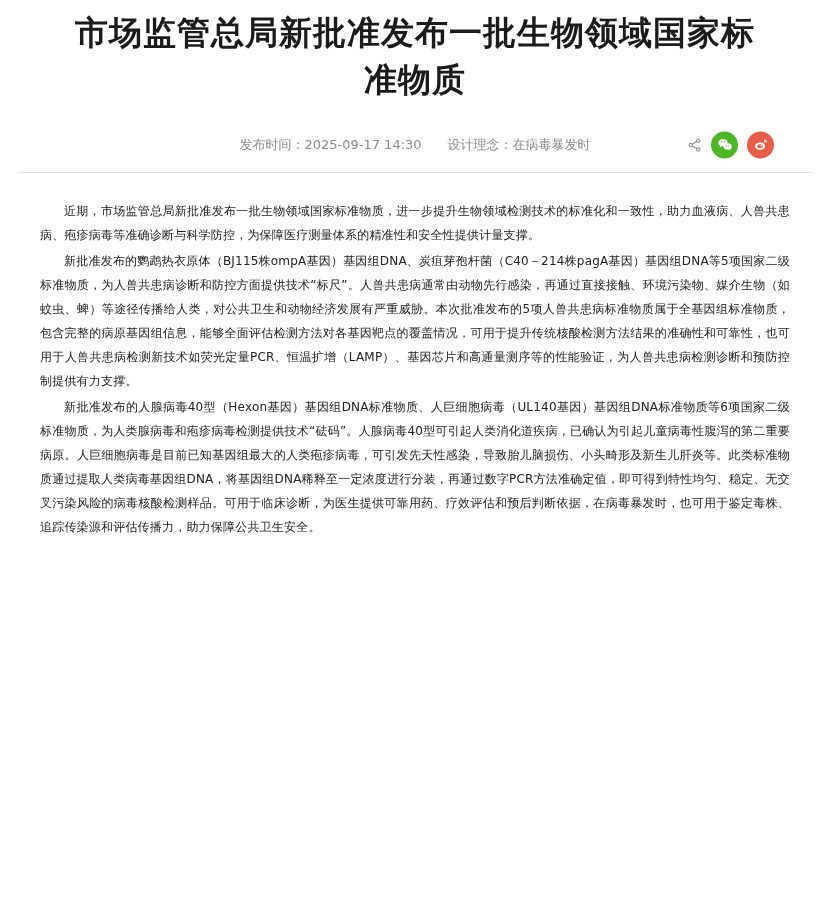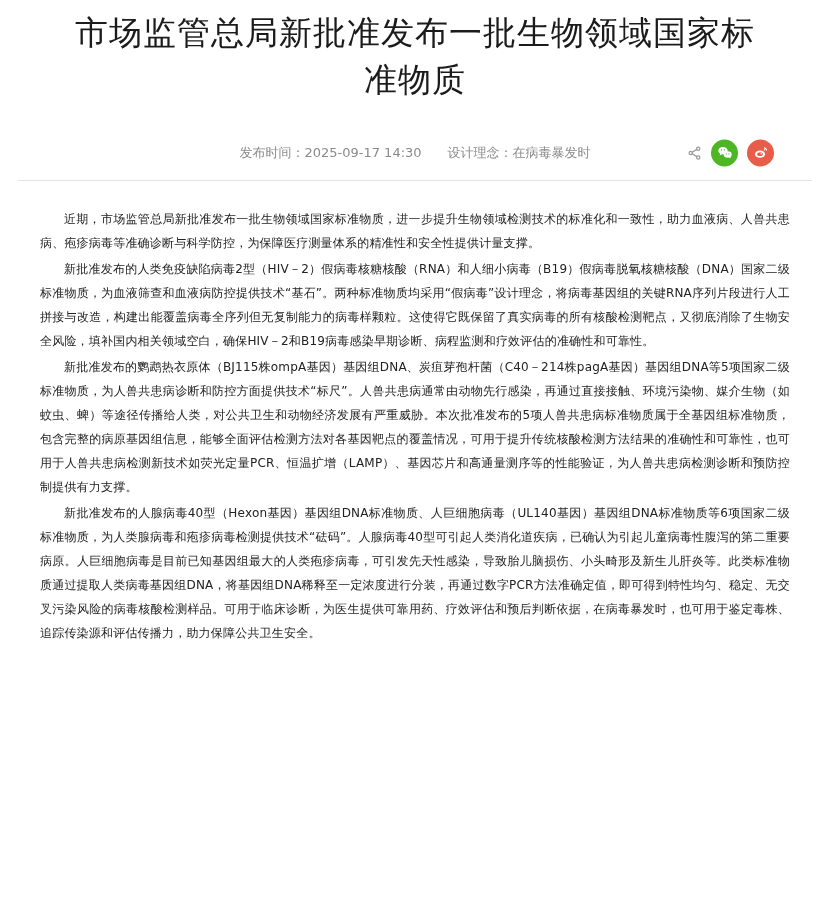--- a/index.html
+++ b/index.html
@@ -14,34 +14,34 @@
     color: #222;
   }
   .page {
     width: 830px;
     position: relative;
     box-sizing: border-box;
   }
   .article-title {
     font-family: "DejaVu Sans", sans-serif;
     font-size: 33px;
-    font-weight: normal;
+    font-weight: bold;
     color: #1b1b1b;
     text-align: center;
     line-height: 1.42;
     letter-spacing: 1px;
     padding: 10px 60px 0 60px;
     margin: 0;
   }
   .meta-bar {
     display: flex;
     align-items: center;
     justify-content: center;
     gap: 26px;
-    margin-top: 40px;
+    margin-top: 32px;
     padding: 0 40px;
     font-size: 13px;
     color: #8a8a8a;
     position: relative;
   }
   .meta-item {
     white-space: nowrap;
     font-family: "DejaVu Sans", sans-serif;
     font-size: 13px;
     color: #8a8a8a;
@@ -141,18 +141,17 @@
           <path d="M16.3 6.9c1.2 0 2.2 1 2.2 2.2h-1.5c0-0.4-0.3-0.7-0.7-0.7V6.9z"></path>
         </svg>
       </span>
     </span>
   </div>
 
   <div class="divider"></div>
 
   <div class="content">
     <p>近期，市场监管总局新批准发布一批生物领域国家标准物质，进一步提升生物领域检测技术的标准化和一致性，助力血液病、人兽共患病、疱疹病毒等准确诊断与科学防控，为保障医疗测量体系的精准性和安全性提供计量支撑。</p>
-    <p>新批准发布的人类免疫缺陷病毒2型（HIV－2）假病毒核糖核酸（RNA）和人细小病毒（B19）假病毒脱氧核糖核酸（DNA）国家二级标准物质，为血液筛查和血液病防控提供技术“基石”。两种标准物质均采用“假病毒”设计理念，将病毒基因组的关键RNA序列片段进行人工拼接与改造，构建出能覆盖病毒全序列但无复制能力的病毒样颗粒。这使得它既保留了真实病毒的所有核酸检测靶点，又彻底消除了生物安全风险，填补国内相关领域空白，确保HIV－2和B19病毒感染早期诊断、病程监测和疗效评估的准确性和可靠性。</p>
     <p>新批准发布的鹦鹉热衣原体（BJ115株ompA基因）基因组DNA、炭疽芽孢杆菌（C40－214株pagA基因）基因组DNA等5项国家二级标准物质，为人兽共患病诊断和防控方面提供技术“标尺”。人兽共患病通常由动物先行感染，再通过直接接触、环境污染物、媒介生物（如蚊虫、蜱）等途径传播给人类，对公共卫生和动物经济发展有严重威胁。本次批准发布的5项人兽共患病标准物质属于全基因组标准物质，包含完整的病原基因组信息，能够全面评估检测方法对各基因靶点的覆盖情况，可用于提升传统核酸检测方法结果的准确性和可靠性，也可用于人兽共患病检测新技术如荧光定量PCR、恒温扩增（LAMP）、基因芯片和高通量测序等的性能验证，为人兽共患病检测诊断和预防控制提供有力支撑。</p>
     <p>新批准发布的人腺病毒40型（Hexon基因）基因组DNA标准物质、人巨细胞病毒（UL140基因）基因组DNA标准物质等6项国家二级标准物质，为人类腺病毒和疱疹病毒检测提供技术“砝码”。人腺病毒40型可引起人类消化道疾病，已确认为引起儿童病毒性腹泻的第二重要病原。人巨细胞病毒是目前已知基因组最大的人类疱疹病毒，可引发先天性感染，导致胎儿脑损伤、小头畸形及新生儿肝炎等。此类标准物质通过提取人类病毒基因组DNA，将基因组DNA稀释至一定浓度进行分装，再通过数字PCR方法准确定值，即可得到特性均匀、稳定、无交叉污染风险的病毒核酸检测样品。可用于临床诊断，为医生提供可靠用药、疗效评估和预后判断依据，在病毒暴发时，也可用于鉴定毒株、追踪传染源和评估传播力，助力保障公共卫生安全。</p>
   </div>
 
 </div>
 
 </body></html>

